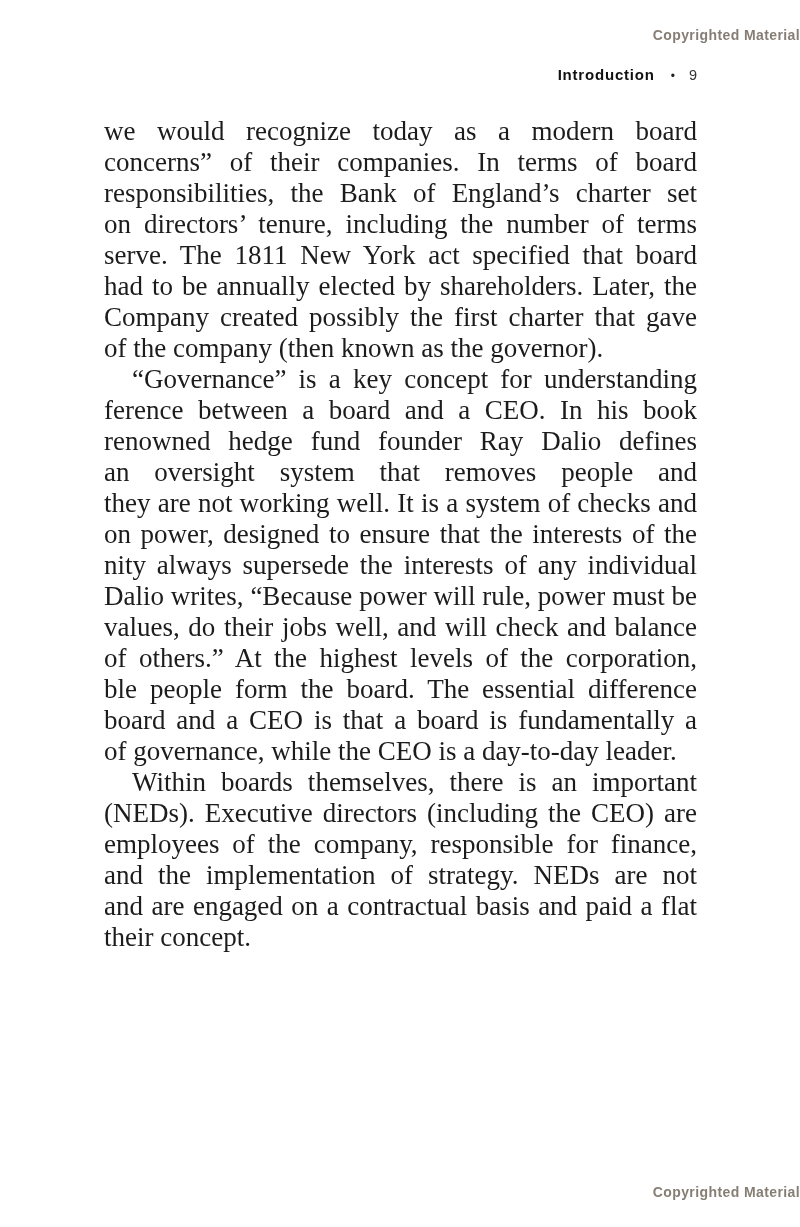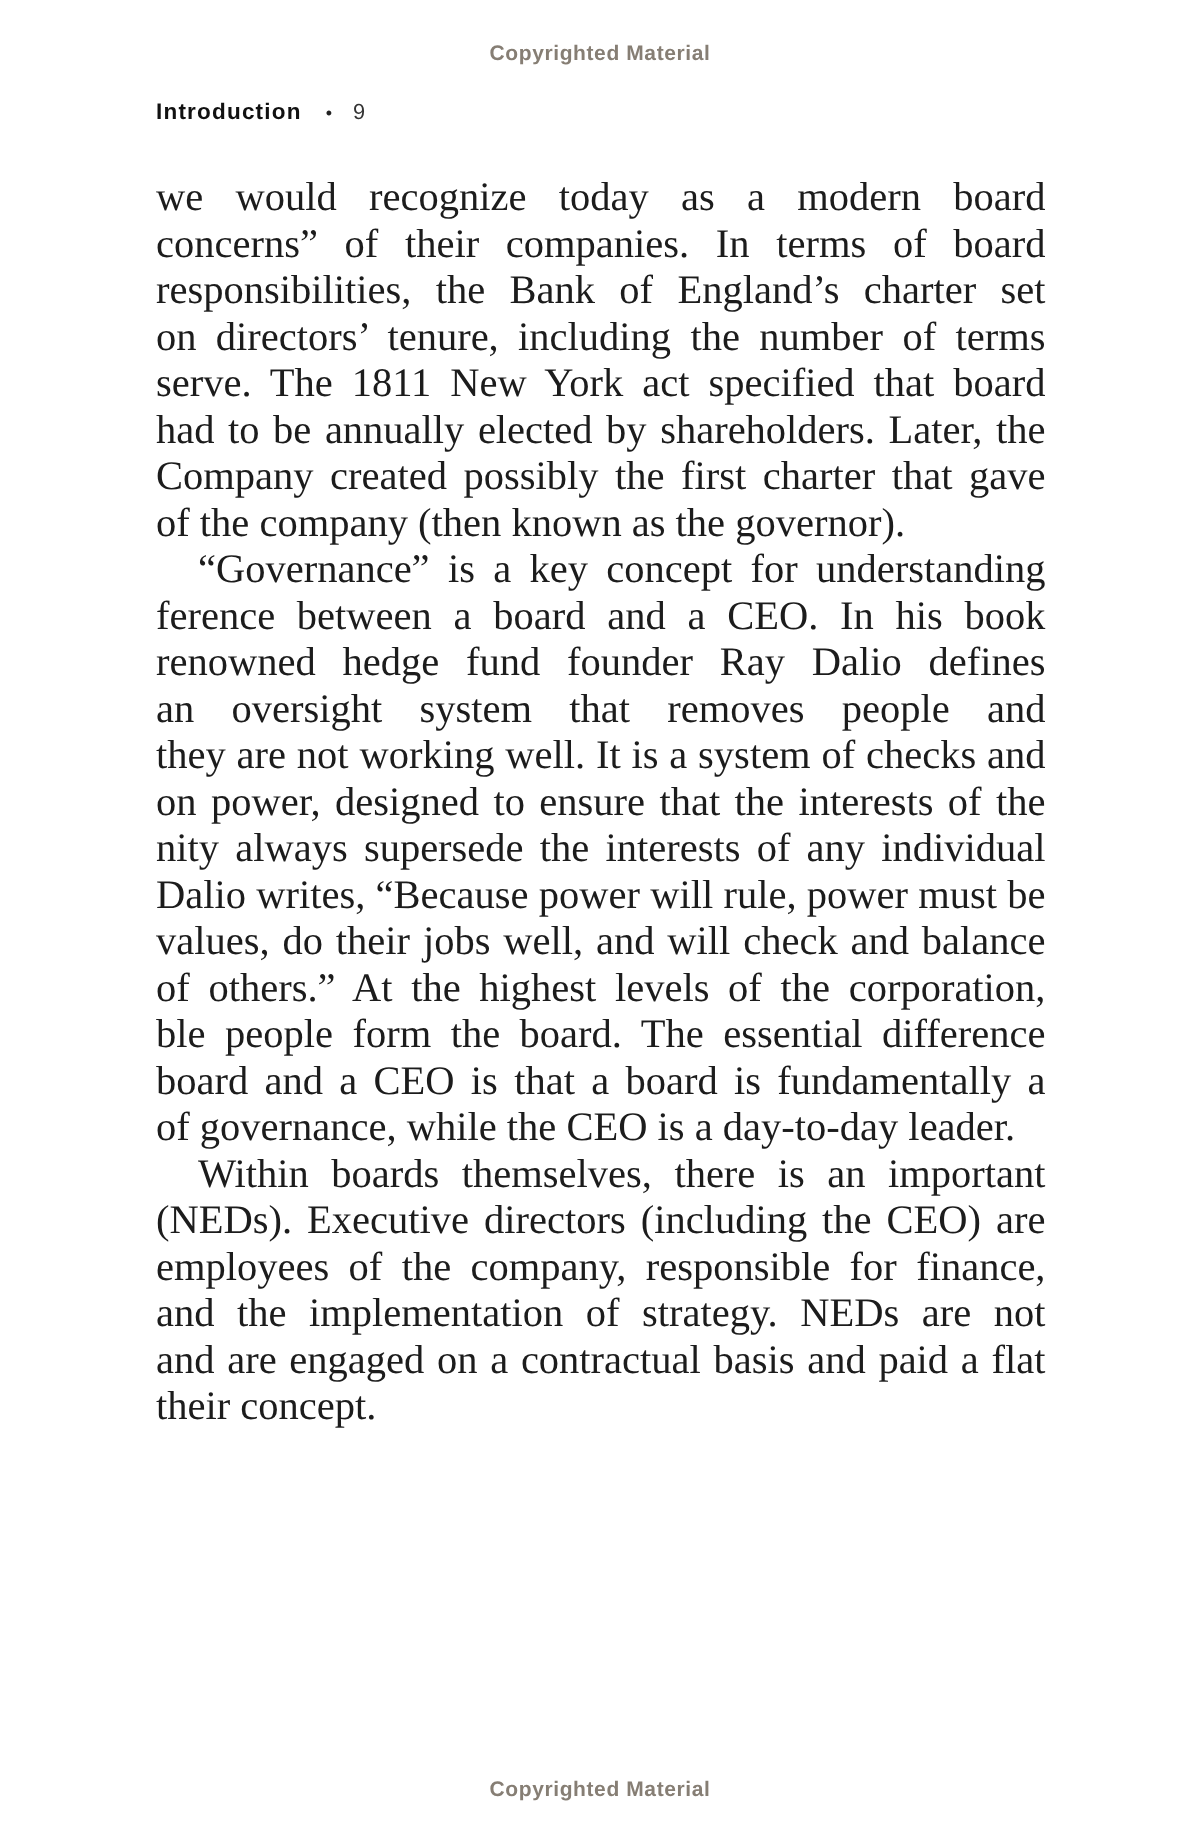--- a/index.html
+++ b/index.html
@@ -12,35 +12,36 @@
     width: 800px;
     height: 1227px;
     background: #ffffff;
     overflow: hidden;
     font-family: "Liberation Serif", serif;
   }
   .copyright {
     position: absolute;
     left: 0;
     width: 800px;
-    text-align: center;
+    text-align: right;
     font-family: "Liberation Sans", sans-serif;
     font-weight: bold;
     font-size: 14px;
     letter-spacing: 0.4px;
     color: #867e74;
   }
   #copyright-top { top: 27px; }
   #copyright-bottom { top: 1184px; }
   #running-header {
     position: absolute;
     top: 66px;
     left: 104px;
     width: 593px;
     display: flex;
+    justify-content: flex-end;
     align-items: baseline;
     font-family: "Liberation Sans", sans-serif;
     color: #111111;
   }
   #running-header .chapter {
     font-weight: bold;
     font-size: 15px;
     letter-spacing: 0.8px;
   }
   #running-header .sep {

